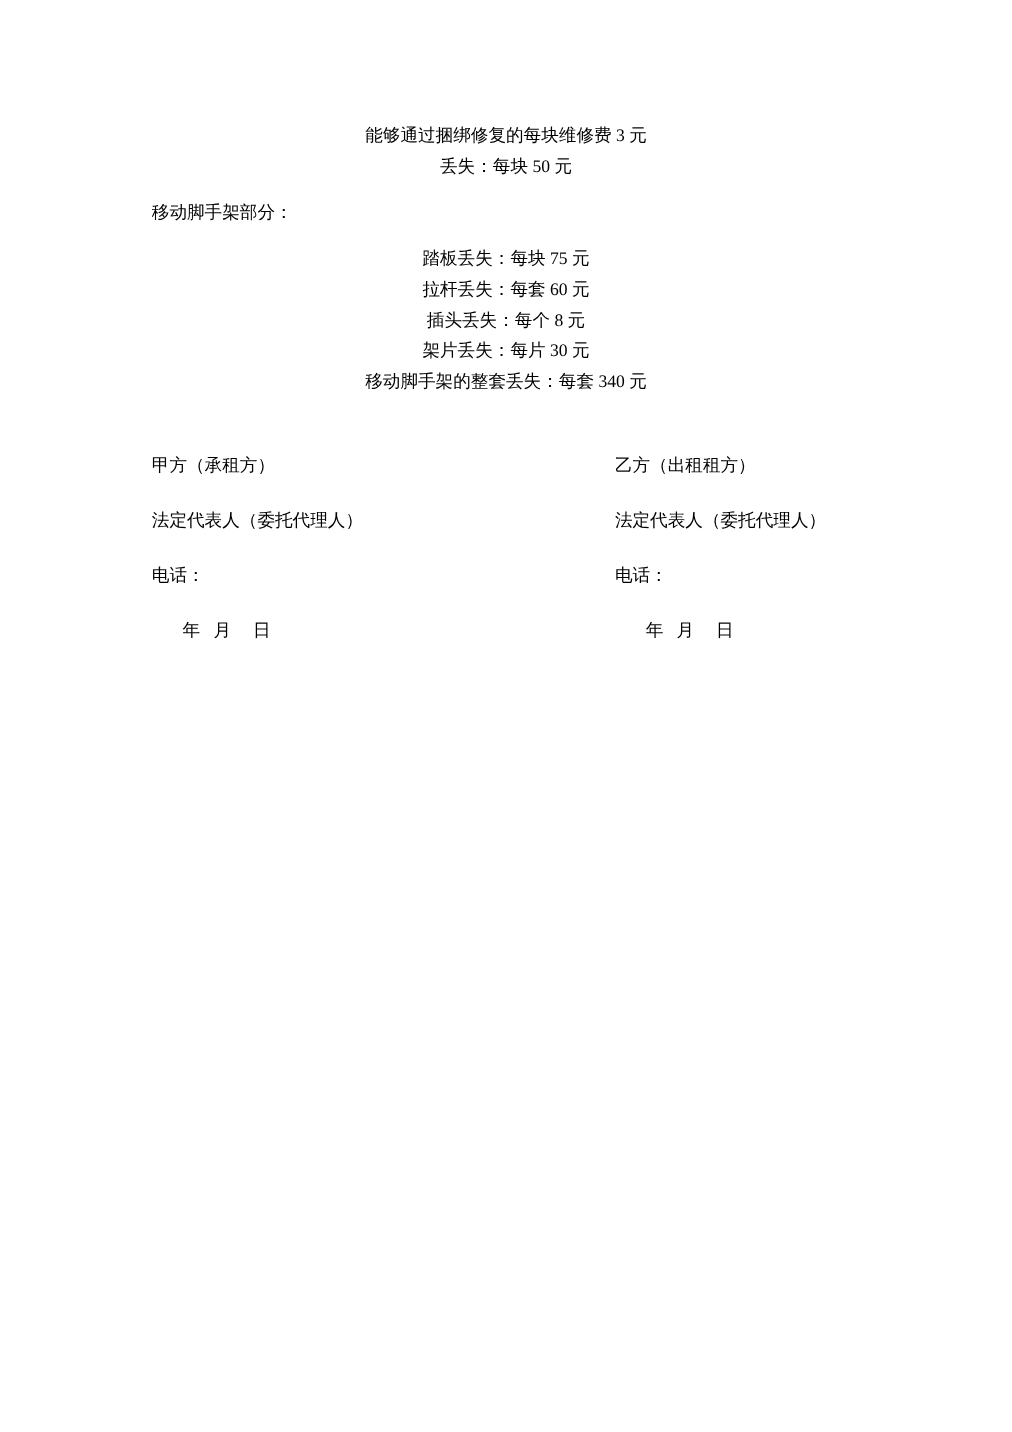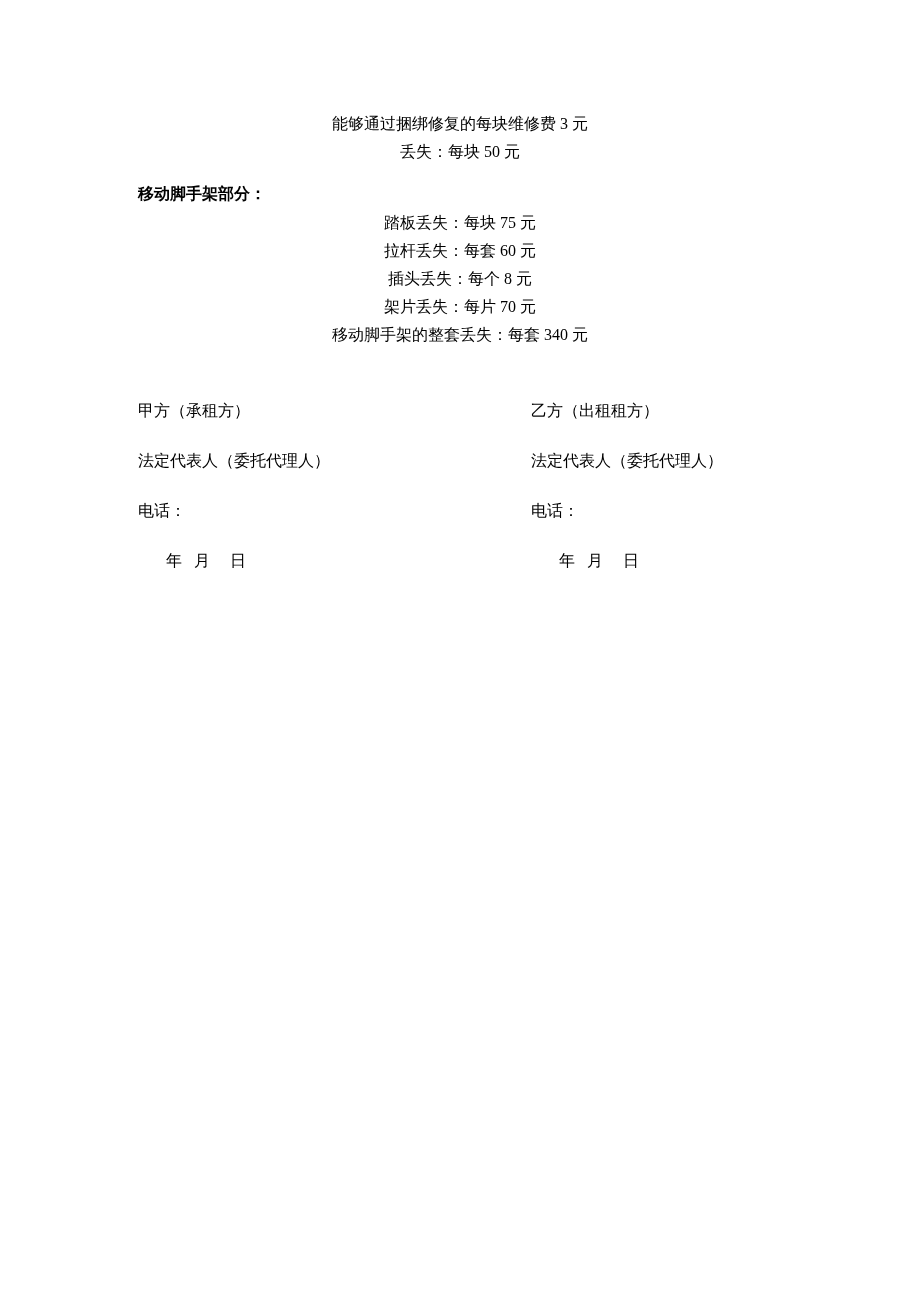--- a/index.html
+++ b/index.html
@@ -18,28 +18,29 @@
       padding: 110px 138px 0 138px;
     }
     .content-block {
       margin-bottom: 12px;
       text-align: center;
     }
     .line {
       display: block;
     }
     .section-heading {
-      font-weight: bold;
+      font-weight: normal;
       margin-top: 14px;
-      margin-bottom: 1px;
+      margin-bottom: 14px;
     }
     .signature-area {
       margin-top: 48px;
       display: flex;
       flex-direction: row;
+      gap: 28px;
     }
     .sig-col {
       flex: 1;
     }
     .sig-col.left {
       flex: 0 0 393px;
     }
     .sig-line {
       margin-bottom: 22px;
     }
@@ -61,21 +62,21 @@
   <span class="line">能够通过捆绑修复的每块维修费 3 元</span>
   <span class="line">丢失：每块 50 元</span>
 </div>
 
 <div class="section-heading">移动脚手架部分：</div>
 
 <div class="content-block">
   <span class="line">踏板丢失：每块 75 元</span>
   <span class="line">拉杆丢失：每套 60 元</span>
   <span class="line">插头丢失：每个 8 元</span>
-  <span class="line">架片丢失：每片 70 元</span>
+  <span class="line">架片丢失：每片 30 元</span>
   <span class="line">移动脚手架的整套丢失：每套 340 元</span>
 </div>
 
 <div class="signature-area">
   <div class="sig-col left">
     <div class="sig-line">甲方（承租方）</div>
     <div class="sig-line">法定代表人（委托代理人）</div>
     <div class="sig-line">电话：</div>
     <div class="date-line">
       <span class="date-part">年</span><span class="date-part2">月</span><span>日</span>

